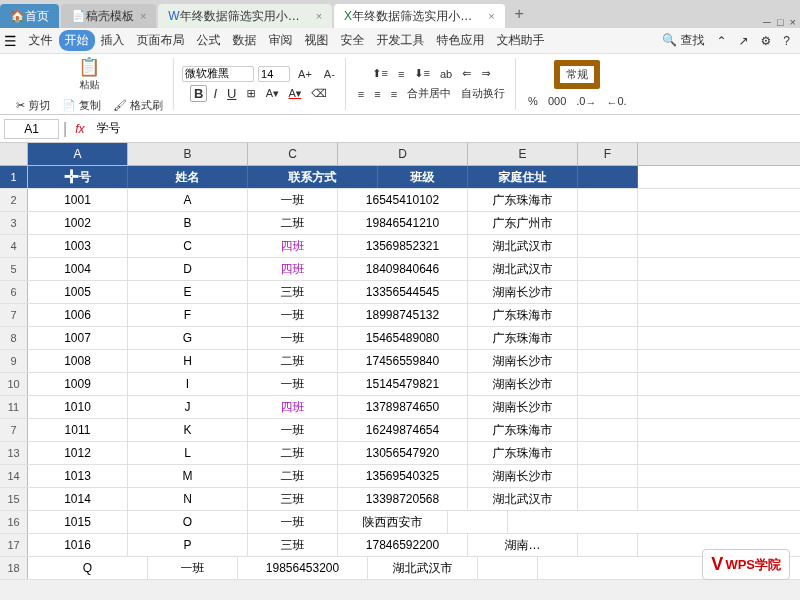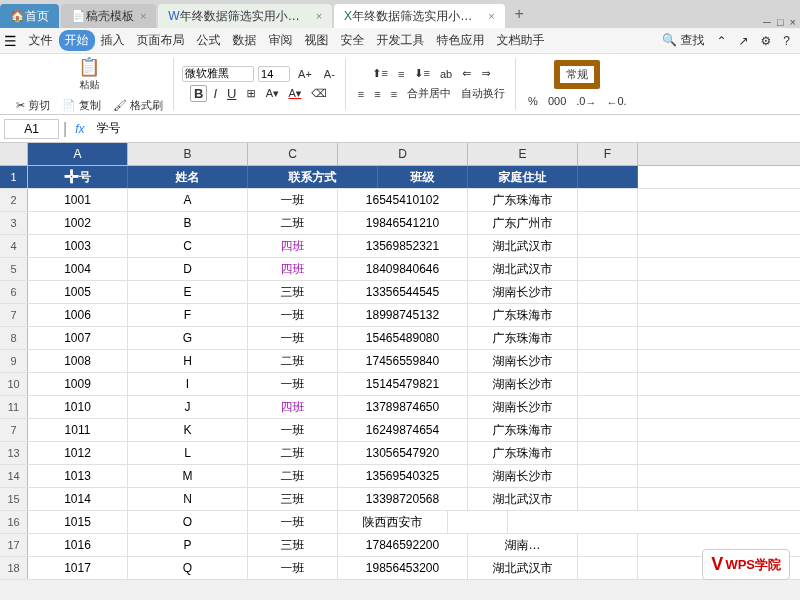--- a/index.html
+++ b/index.html
@@ -28,21 +28,21 @@
     .font-select { border: 1px solid #ccc; border-radius: 2px; font-size: 11px; padding: 1px 2px; width: 72px; }
     .font-size-select { border: 1px solid #ccc; border-radius: 2px; font-size: 11px; padding: 1px 2px; width: 32px; }
     .bold { font-weight: bold; }
     .italic { font-style: italic; }
     .underline { text-decoration: underline; }
 
     
     .formula-bar { display: flex; align-items: center; height: 28px; border-bottom: 1px solid #ccc; background: #fff; padding: 0 4px; gap: 4px; }
     .cell-ref { border: 1px solid #ccc; width: 55px; height: 20px; font-size: 12px; padding: 0 4px; text-align: center; }
     .formula-sep { color: #999; font-size: 16px; }
-    .fx-label { color: #3b82f6; font-size: 12px; font-style: italic; margin: 0 4px; }
+    .fx-label { color: #b91c1c; font-size: 12px; font-style: italic; margin: 0 4px; }
     .formula-input { flex: 1; border: none; outline: none; font-size: 12px; padding: 0 4px; }
 
     
     .spreadsheet { display: flex; flex-direction: column; background: #fff; }
     .col-headers { display: flex; background: #e8e8e8; border-bottom: 1px solid #bbb; }
     .row-num-header { width: 28px; min-width: 28px; border-right: 1px solid #bbb; background: #e8e8e8; }
     .col-header { display: flex; align-items: center; justify-content: center; font-size: 12px; color: #333; border-right: 1px solid #bbb; height: 22px; }
     .col-header.selected { background: #2b5797; color: #fff; }
 
     .data-rows { display: flex; flex-direction: column; }
@@ -356,21 +356,20 @@
     <div class="row-num">17</div>
     <div class="cell cell-a">1016</div>
     <div class="cell cell-b">P</div>
     <div class="cell cell-c">三班</div>
     <div class="cell cell-d">17846592200</div>
     <div class="cell cell-e">湖南…</div>
     <div class="cell cell-f"></div>
   </div>
       <div class="data-row">
     <div class="row-num">18</div>
-    <div class="cell cell-a">1017</div>
     <div class="cell cell-b">Q</div>
     <div class="cell cell-c">一班</div>
     <div class="cell cell-d">19856453200</div>
     <div class="cell cell-e">湖北武汉市</div>
     <div class="cell cell-f"></div>
   </div>
     </div>
 </div>
 
 <div class="wps-watermark">

